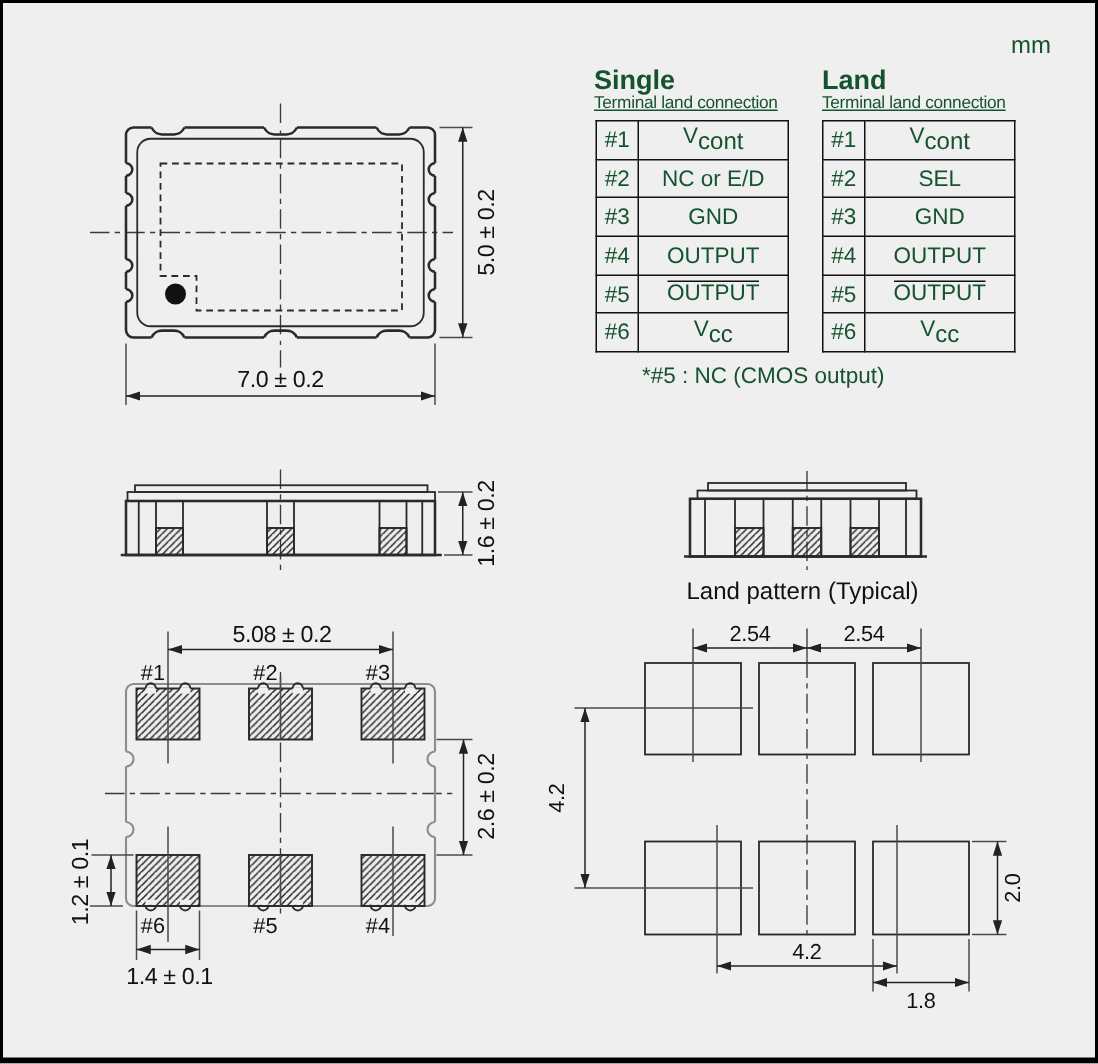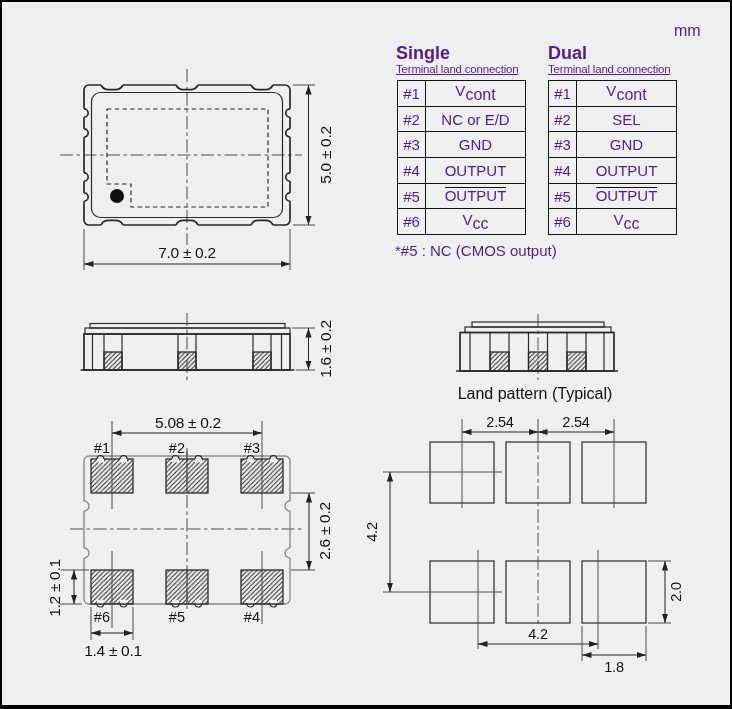--- a/index.html
+++ b/index.html
@@ -5,27 +5,27 @@
   html,body{margin:0;padding:0;background:#d8d8d8;}
   .frame{
     position:relative;
     width:732px;height:709px;
     box-sizing:border-box;
     background:#efefef;
     border:2px solid #000;
     border-bottom-width:4px;
     overflow:hidden;
     font-family:"Liberation Sans", sans-serif;
-    color:#4c1d95;
+    color:#14532d;
   }
   .abs{position:absolute;}
   .unit{left:672px;top:20px;font-size:16px;}
   .tblhead{font-size:18px;font-weight:bold;}
   .tblsub{font-size:11.5px;letter-spacing:-0.2px;text-decoration:underline;}
-  .note{font-size:15px;}
+  .note{font-size:15px;margin-left:33px;}
   table.pins{border-collapse:collapse;table-layout:fixed;}
   table.pins td{
     border:1.7px solid #111;
     font-size:15px;
     text-align:center;
     height:24.7px;
     padding:0;
     background:#efefef;
   }
   td.pincol{width:27px;}
@@ -286,21 +286,21 @@
       <td class="pincol">#5</td>
       <td class="lblcol"><span class="ovl">OUTPUT</span></td>
     </tr>
     <tr>
       <td class="pincol">#6</td>
       <td class="lblcol"><span>V</span><sub>cc</sub></td>
     </tr>
   </tbody>
     </table>
 
-  <div class="abs tblhead" style="left:546px;top:41px">Dual</div>
+  <div class="abs tblhead" style="left:546px;top:41px">Land</div>
   <div class="abs tblsub" style="left:546px;top:61px">Terminal land connection</div>
   <table class="pins abs" style="left:546px;top:78px">
     <tbody>
         <tr>
       <td class="pincol">#1</td>
       <td class="lblcol"><span>V</span><sub>cont</sub></td>
     </tr>
     <tr>
       <td class="pincol">#2</td>
       <td class="lblcol">SEL</td>

